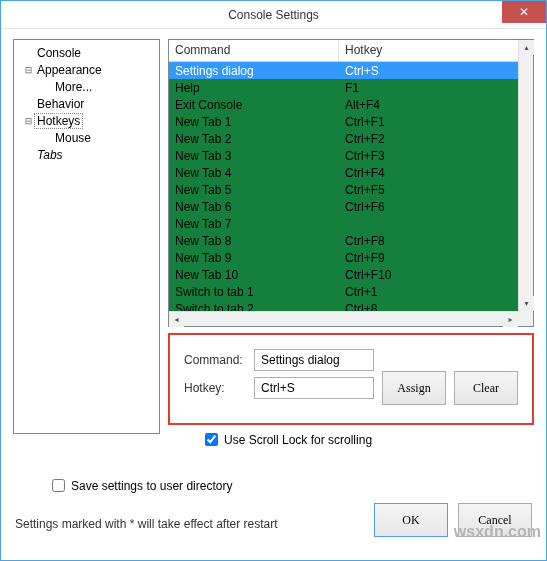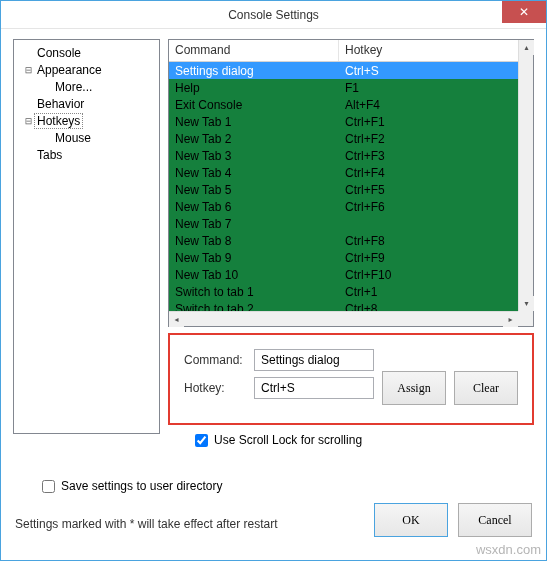--- a/index.html
+++ b/index.html
@@ -32,27 +32,27 @@
 .sthumb-v { flex: 1; }
 .sthumb-h { flex: 1; }
 .scorner { position: absolute; right: 0; bottom: 0; width: 15px; height: 15px; background: #f0f0f0; }
 .edit-panel { margin-top: 6px; border: 2px solid #e23b30; padding: 14px 14px 18px 14px; height: 92px; display: flex; flex-direction: column; justify-content: space-between; }
 .erow { display: flex; align-items: center; gap: 8px; }
 .elabel { width: 62px; color: #333; }
 .eval-box { border: 1px solid #abadb3; background: #fff; height: 22px; padding: 2px 6px; display: flex; align-items: center; }
 .eval-ro { width: 120px; }
 .eval-inp { width: 120px; }
 .btn { height: 25px; min-width: 64px; border: 1px solid #acacac; background: linear-gradient(#f5f5f5,#e7e7e7); display: flex; align-items: center; justify-content: center; cursor: pointer; padding: 16px 10px; font-family: Liberation Serif, serif; }
-.chk-row { margin-top: 8px; display: flex; align-items: center; gap: 6px; margin-left: 4px; padding-left: 23px; }
+.chk-row { margin-top: 8px; display: flex; align-items: flex-start; gap: 6px; margin-left: 14px; padding-left: 23px; }
 .chk-row input { margin: 0; }
 .bottom-area { margin-top: 18px; padding: 0 2px; }
 .footer-note { color: #333; margin-top: 8px; margin-bottom: 6px; }
 .btn-row { display: flex; justify-content: flex-end; gap: 10px; margin-top: -20px; }
 .btn-row .btn { min-width: 74px; }
-.wm { position: absolute; right: 6px; bottom: 4px; color: #b5b5b5; font-size: 13px; }
+.wm { position: absolute; right: 6px; bottom: 20px; color: #b5b5b5; font-size: 16px; font-weight: bold; }
 </style>
 </head>
 <body>
 
 <div class="window">
   <div class="titlebar">
     <span class="title">Console Settings</span>
     <div class="close-btn">
       <span>✕</span>
     </div>
@@ -78,21 +78,21 @@
             <span class="tree-label">Behavior</span>
           </div>
           <div class="tree-node" style="padding-left: 6px;">
             <span class="tw">⊟</span>
             <span class="tree-label selected">Hotkeys</span>
           </div>
           <div class="tree-node" style="padding-left: 24px;">
             <span class="tw"></span>
             <span class="tree-label">Mouse</span>
           </div>
-          <div class="tree-node" style="padding-left: 6px;">
+          <div class="tree-node" style="padding-left: 6px; font-style: italic;">
             <span class="tw"></span>
             <span class="tree-label">Tabs</span>
           </div>
         </div>
 
       <div class="right-col">
         <div class="table-wrap">
           <div class="thead">
             <div class="th cmd">Command</div>
             <div class="th key">Hotkey</div>

